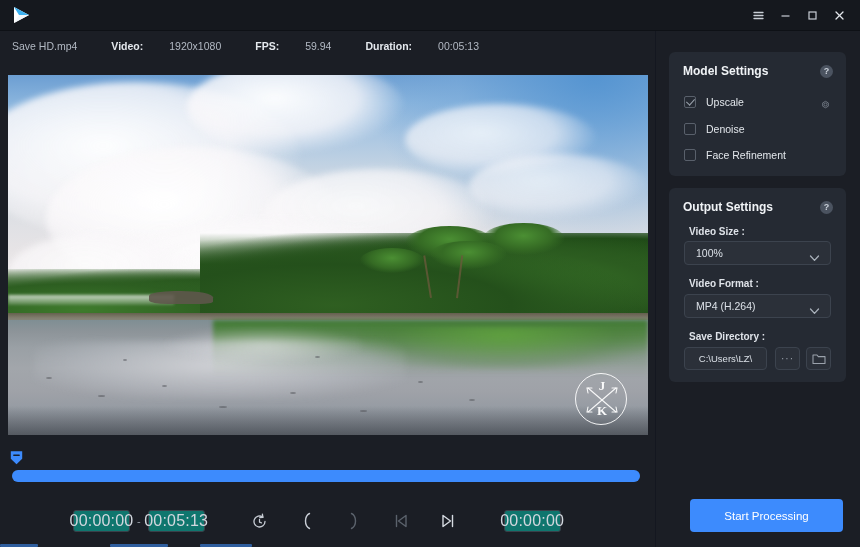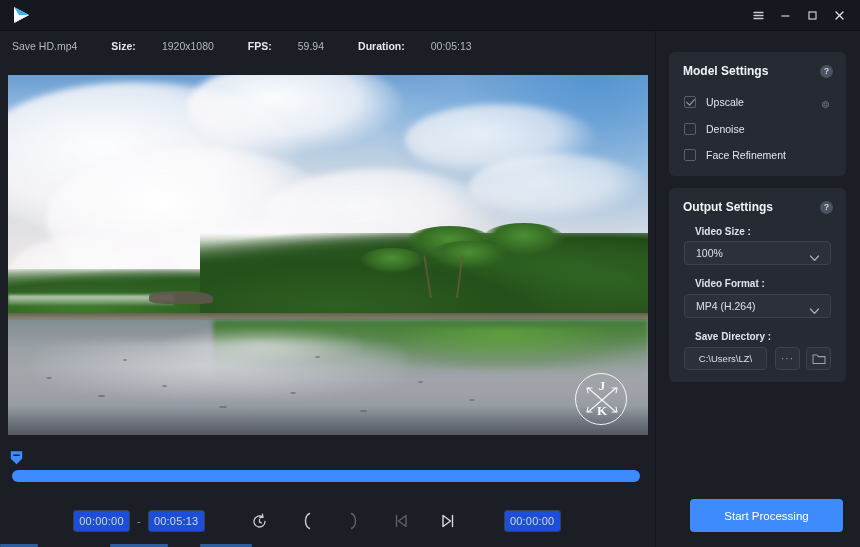--- a/index.html
+++ b/index.html
@@ -184,21 +184,21 @@
   }
   .track-fill {
     position:absolute; left:0; top:0; height:12px; background:#3d8bfd; border-radius:6px;
   }
   .controls {
     position:absolute; left:0; top:58px; width:655px; height:40px;
     display:flex; align-items:center;
   }
   .time-box {
     width:57px; height:22px; border:1px solid #3a4049; border-radius:3px;
-    background:#1d4ed8; font-size:11px; color:#d2d7de;
+    background:#0f766e; font-size:16px; color:#d2d7de;
     display:flex; align-items:center; justify-content:center; letter-spacing:.2px;
   }
   .dash { color:#9aa1ab; font-size:11px; margin:0 7px; }
   .ctrl-icon {
     width:28px; height:26px; display:flex; align-items:center; justify-content:center;
     color:#c8cdd5;
   }
   .ctrl-icon.dim { color:#5b626c; }
 
   
@@ -225,21 +225,21 @@
     background:transparent; position:relative; flex:0 0 auto;
   }
   .chk-box.checked::after {
     content:""; position:absolute; left:3px; top:0px; width:4px; height:7px;
     border:solid #9ba3ad; border-width:0 1.6px 1.6px 0; transform:rotate(42deg);
   }
   .chk-label { margin-left:10px; font-size:10.5px; color:#e2e6eb; }
   .gear-icon { position:absolute; right:14px; color:#6c737e; }
 
   .field-label {
-    position:absolute; left:26px; font-size:10px; color:#dfe3e9; font-weight:bold;
+    position:absolute; left:20px; font-size:10px; color:#dfe3e9; font-weight:bold;
   }
   .select-box {
     position:absolute; left:15px; width:147px; height:24px;
     background:#2b3039; border:1px solid #3c434e; border-radius:4px;
     display:flex; align-items:center;
   }
   .select-val { margin-left:11px; font-size:10.5px; color:#dbe0e7; }
   .chev { position:absolute; right:10px; top:7px; color:#a9b0ba; }
 
   .path-box {
@@ -312,21 +312,21 @@
           </g>
         </svg>
       </div>
     </div>
   </div>
 
   <div class="divider-v"></div>
 
   <div class="fileinfo">
     <span class="fi-item fi-val">Save HD.mp4</span>
-    <span class="fi-item gap fi-label">Size:</span>
+    <span class="fi-item gap fi-label">Video:</span>
     <span class="fi-item fi-val">1920x1080</span>
     <span class="fi-item gap fi-label">FPS:</span>
     <span class="fi-item fi-val">59.94</span>
     <span class="fi-item gap fi-label">Duration:</span>
     <span class="fi-item fi-val">00:05:13</span>
   </div>
 
   <div class="video-wrap">
     <div class="video-canvas">
       <div class="sky"></div>

